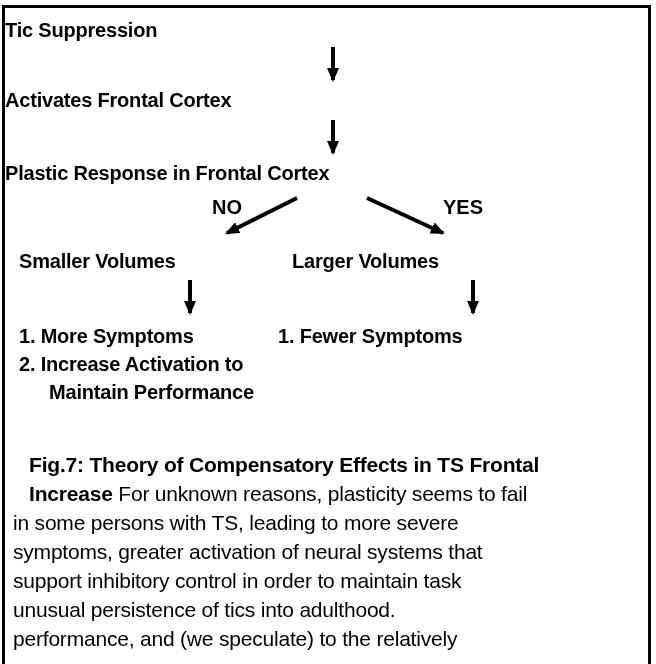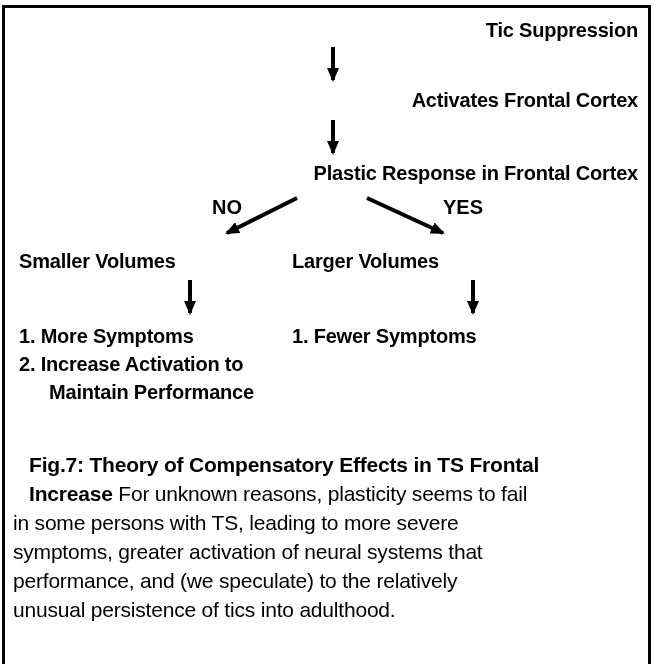--- a/index.html
+++ b/index.html
@@ -14,21 +14,21 @@
     position: absolute;
     left: 2px; top: 5px;
     width: 649px; height: 705px; 
     border: 3px solid #000000;
     box-sizing: border-box;
     background: #ffffff;
   }
   .fc-node {
     position: absolute;
     left: 0; width: 633px;
-    text-align: right;
+    text-align: left;
     font-weight: bold;
     font-size: 20px;
     letter-spacing: -0.2px;
     white-space: nowrap;
   }
   .fc-label {
     position: absolute;
     font-weight: bold;
     font-size: 20px;
     white-space: nowrap;
@@ -89,26 +89,27 @@
 
   <div class="fc-list" style="left:14px;  top:239px">Smaller Volumes</div>
   <div class="fc-list" style="left:287px; top:239px">Larger Volumes</div>
 
   <div class="fc-list" style="left:14px; top:314px">
     <div>1. More Symptoms</div>
     <div>2. Increase Activation to</div>
     <div class="indent">Maintain Performance</div>
   </div>
 
-  <div class="fc-list" style="left:287px; top:314px">
+  <div class="fc-list" style="left:273px; top:314px">
     <div>1. Fewer Symptoms</div>
   </div>
 
   <div class="caption">
     <div class="cap-line bold">Fig.7: Theory of Compensatory Effects in TS Frontal</div>
     <div class="cap-line"><span class="bold">Increase</span><span> For unknown reasons, plasticity seems to fail</span></div>
     <div class="cap-line">in some persons with TS, leading to more severe</div>
     <div class="cap-line">symptoms, greater activation of neural systems that</div>
+    <div class="cap-line">support inhibitory control in order to maintain task</div>
+    <div class="cap-line">unusual persistence of tics into adulthood.</div>
     <div class="cap-line">performance, and (we speculate) to the relatively</div>
-    <div class="cap-line">unusual persistence of tics into adulthood.</div>
   </div>
 
 </div>
 
 </body></html>

